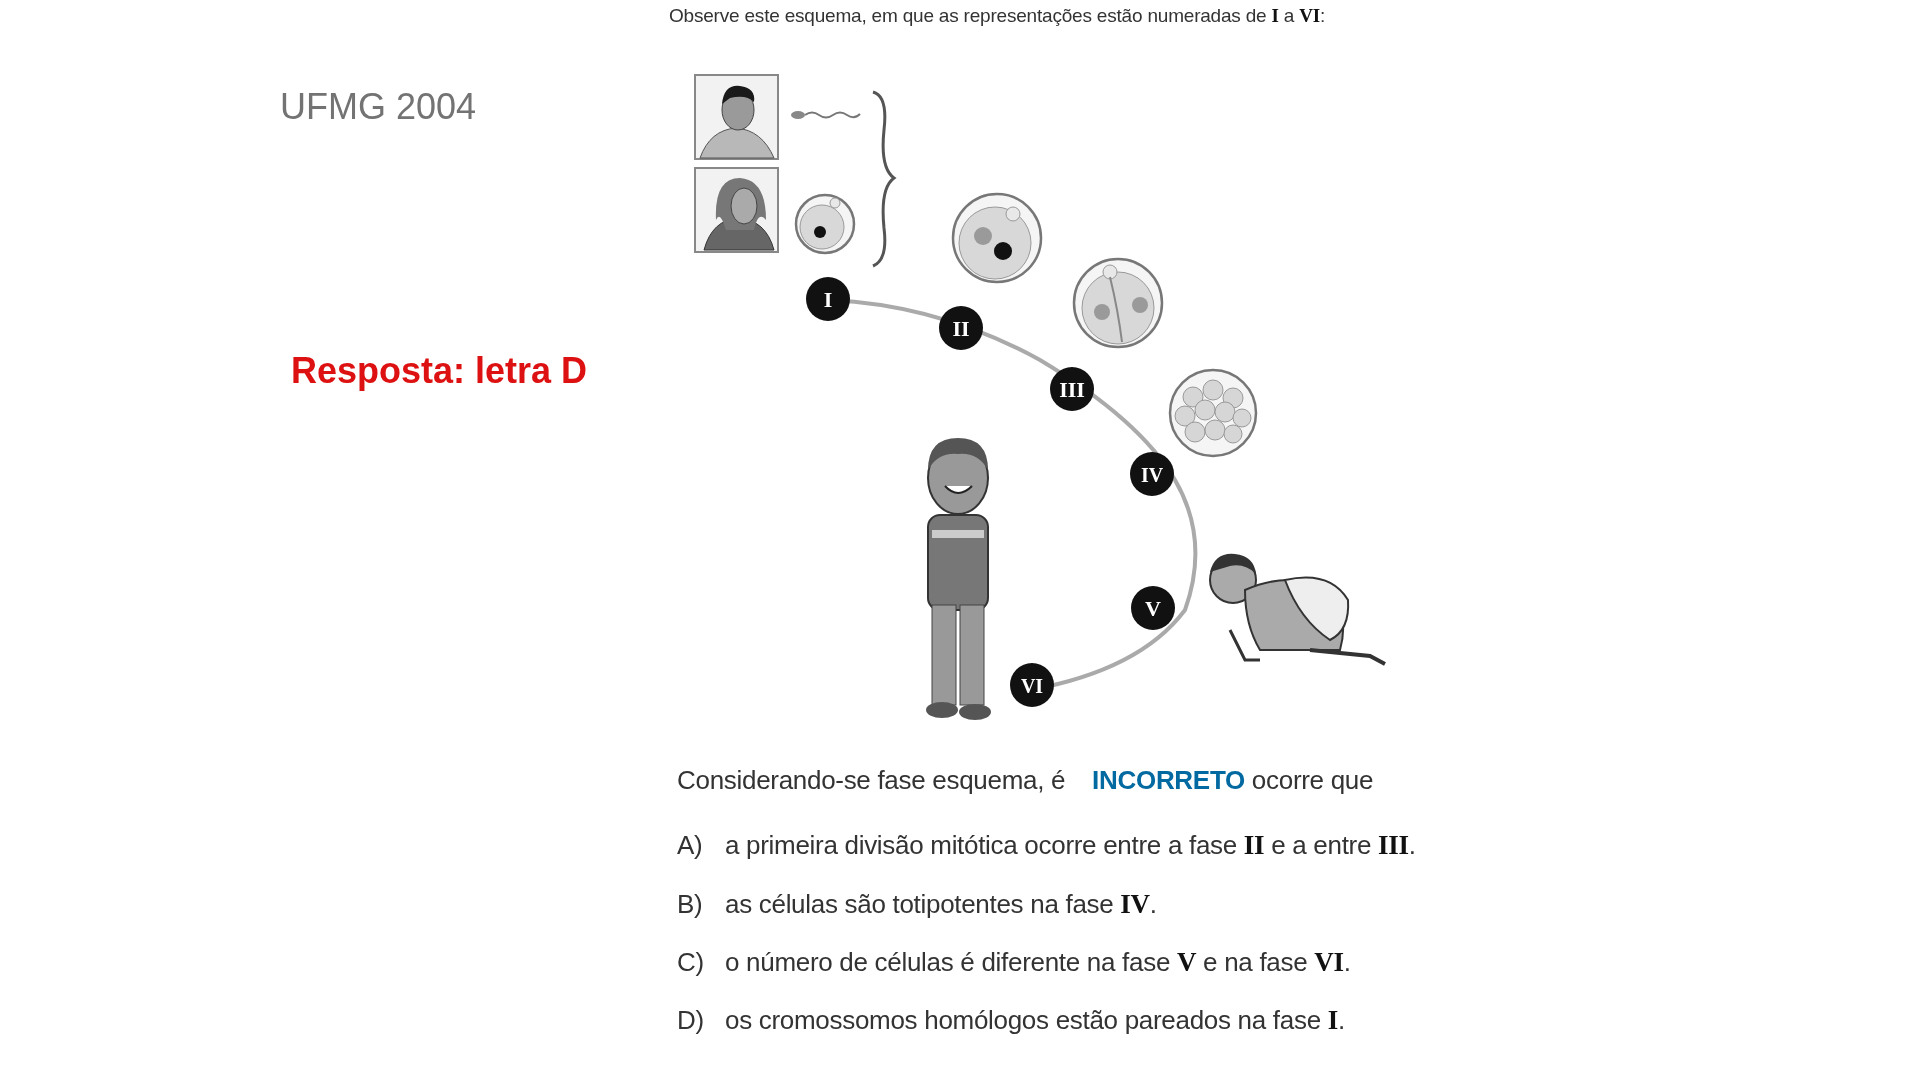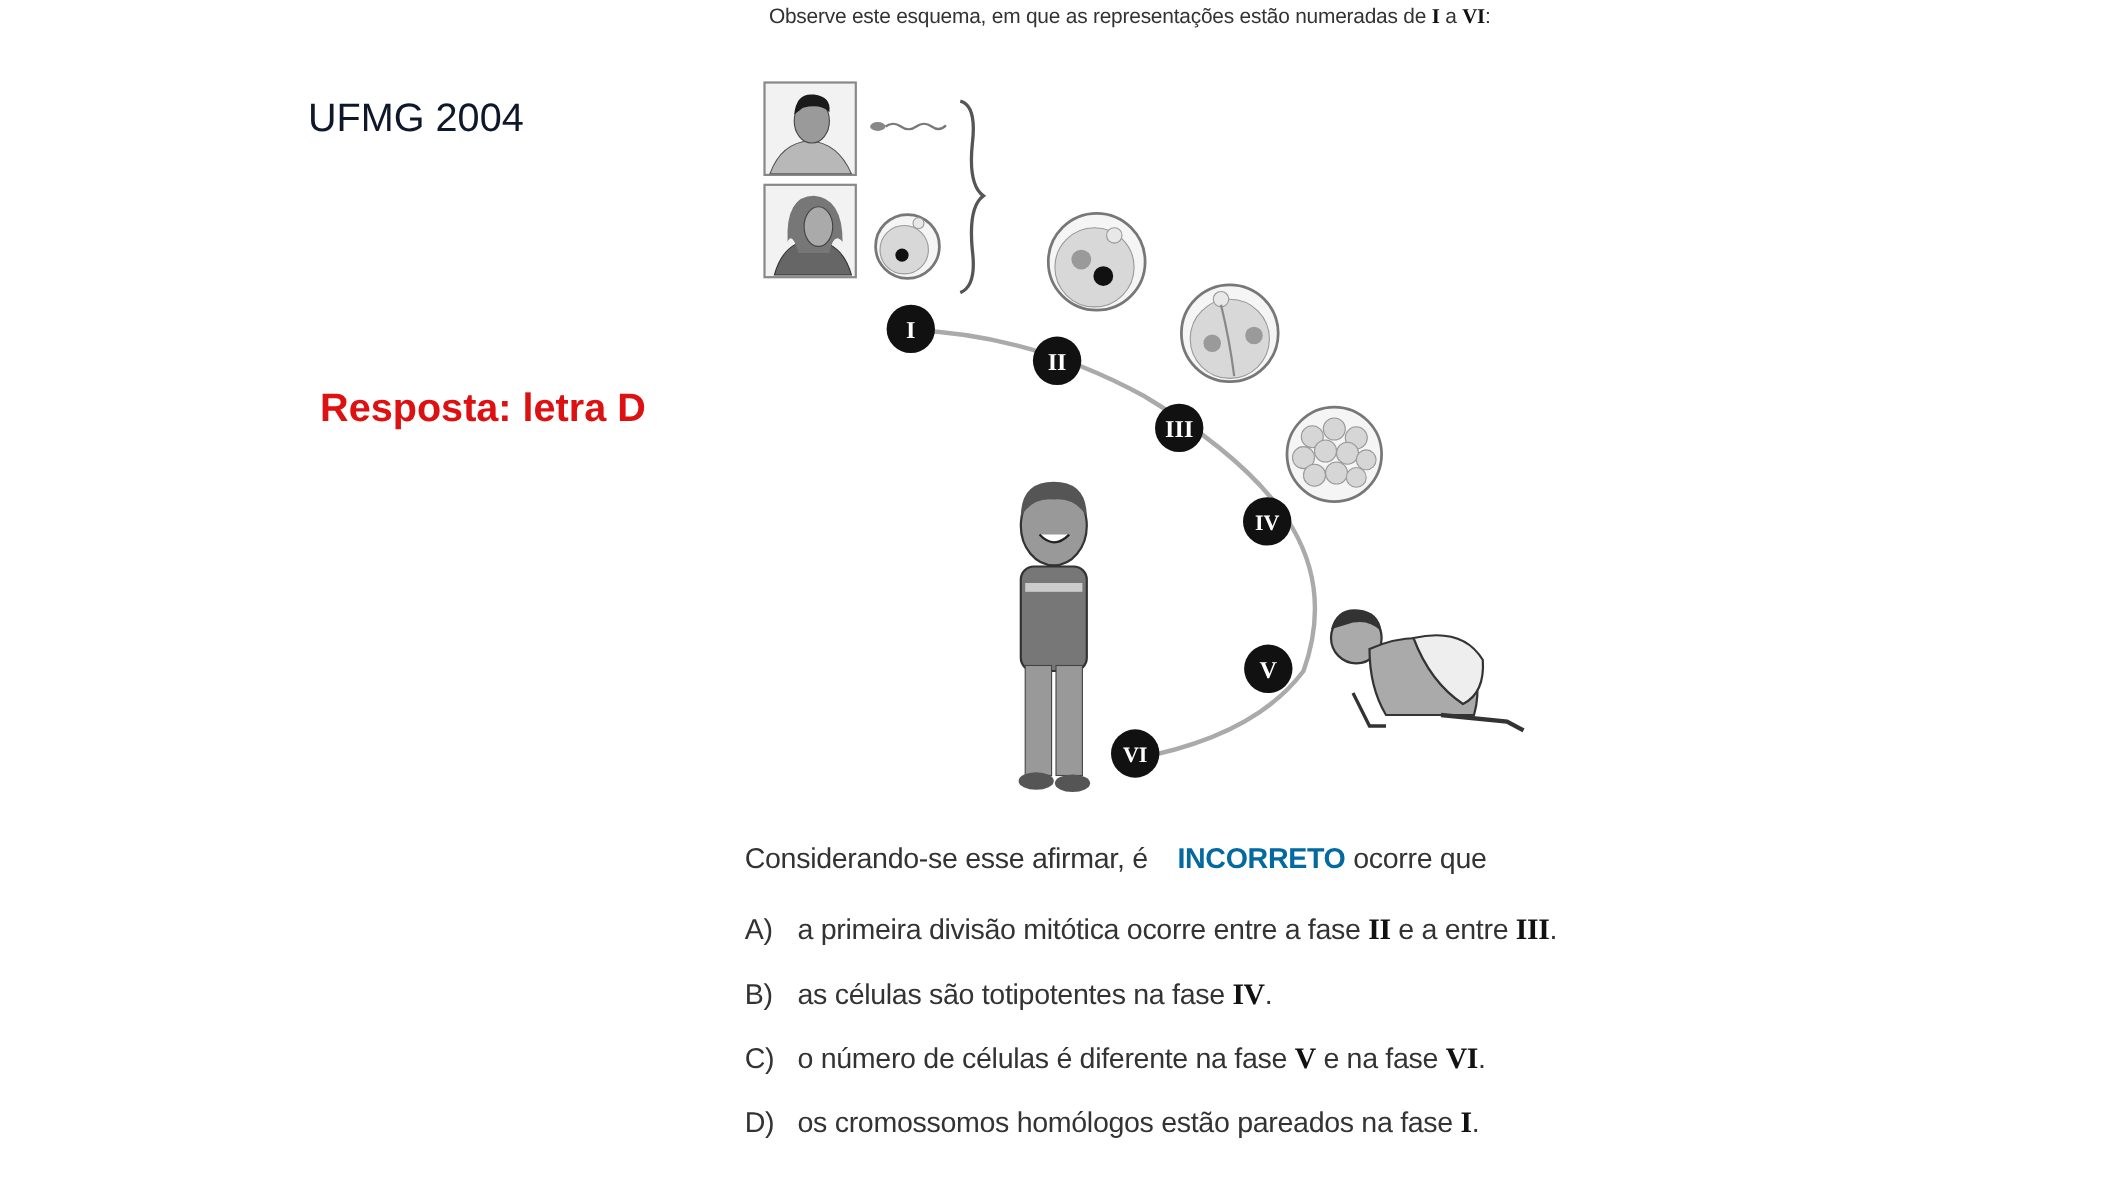--- a/index.html
+++ b/index.html
@@ -1,24 +1,24 @@
 <!DOCTYPE html>
 <html><head>
   <meta charset="utf-8">
   <style>
     html, body { margin: 0; padding: 0; }
     body {
       width: 1920px; height: 1080px; background: #ffffff; position: relative; overflow: hidden;
       font-family: "Liberation Sans", sans-serif; color: #222;
     }
     .abs { position: absolute; }
-    #source-label { left: 280px; top: 86px; font-size: 36px; color: #0f172a; }
+    #source-label { left: 280px; top: 86px; font-size: 36px; color: #737373; }
     #answer-label { left: 291px; top: 350px; font-size: 36px; color: #dd1111; font-weight: bold; }
     #intro-text {
-      left: 669px; top: 5px; font-size: 19px; color: #333; letter-spacing: -0.2px; white-space: nowrap; margin-left: 30px;
+      left: 669px; top: 5px; font-size: 19px; color: #333; letter-spacing: -0.2px; white-space: nowrap;
     }
     #intro-text b, .opt b { font-family: "Liberation Serif", serif; font-weight: bold; color: #111; }
     #diagram { left: 670px; top: 60px; width: 720px; height: 670px; }
     #prompt { left: 677px; top: 765px; font-size: 26px; color: #333; white-space: nowrap; letter-spacing: -0.3px; }
     #prompt b { color: #0369a1; margin-left: 20px; }
     .opt { position: absolute; left: 677px; font-size: 26px; color: #333; white-space: nowrap; letter-spacing: -0.3px; }
     .opt .letter { display: inline-block; width: 48px; }
     .opt b { font-size: 27px; }
   </style>
 </head>
@@ -134,21 +134,21 @@
   <g>
       <circle cx="483" cy="548" r="22" fill="#111"></circle>
       <text x="483" y="556" text-anchor="middle" font-family="Liberation Serif, serif" font-weight="bold" font-size="22" fill="#fff">V</text>
     </g>
   <g>
       <circle cx="362" cy="625" r="22" fill="#111"></circle>
       <text x="362" y="633" text-anchor="middle" font-family="Liberation Serif, serif" font-weight="bold" font-size="20" fill="#fff">VI</text>
     </g>
 </svg>
 
-<div id="prompt" class="abs"><span>Considerando-se esse afirmar, é </span><b>INCORRETO</b><span> ocorre que</span></div>
+<div id="prompt" class="abs"><span>Considerando-se fase esquema, é </span><b>INCORRETO</b><span> ocorre que</span></div>
 
 <div class="opt" style="top:830px"><span class="letter">A)</span><span>a primeira divisão mitótica ocorre entre a fase </span><b>II</b><span> e a entre </span><b>III</b><span>.</span></div>
 
 <div class="opt" style="top:889px"><span class="letter">B)</span><span>as células são totipotentes na fase </span><b>IV</b><span>.</span></div>
 
 <div class="opt" style="top:947px"><span class="letter">C)</span><span>o número de células é diferente na fase </span><b>V</b><span> e na fase </span><b>VI</b><span>.</span></div>
 
 <div class="opt" style="top:1005px"><span class="letter">D)</span><span>os cromossomos homólogos estão  pareados na fase </span><b>I</b><span>.</span></div>
 
 </body></html>

